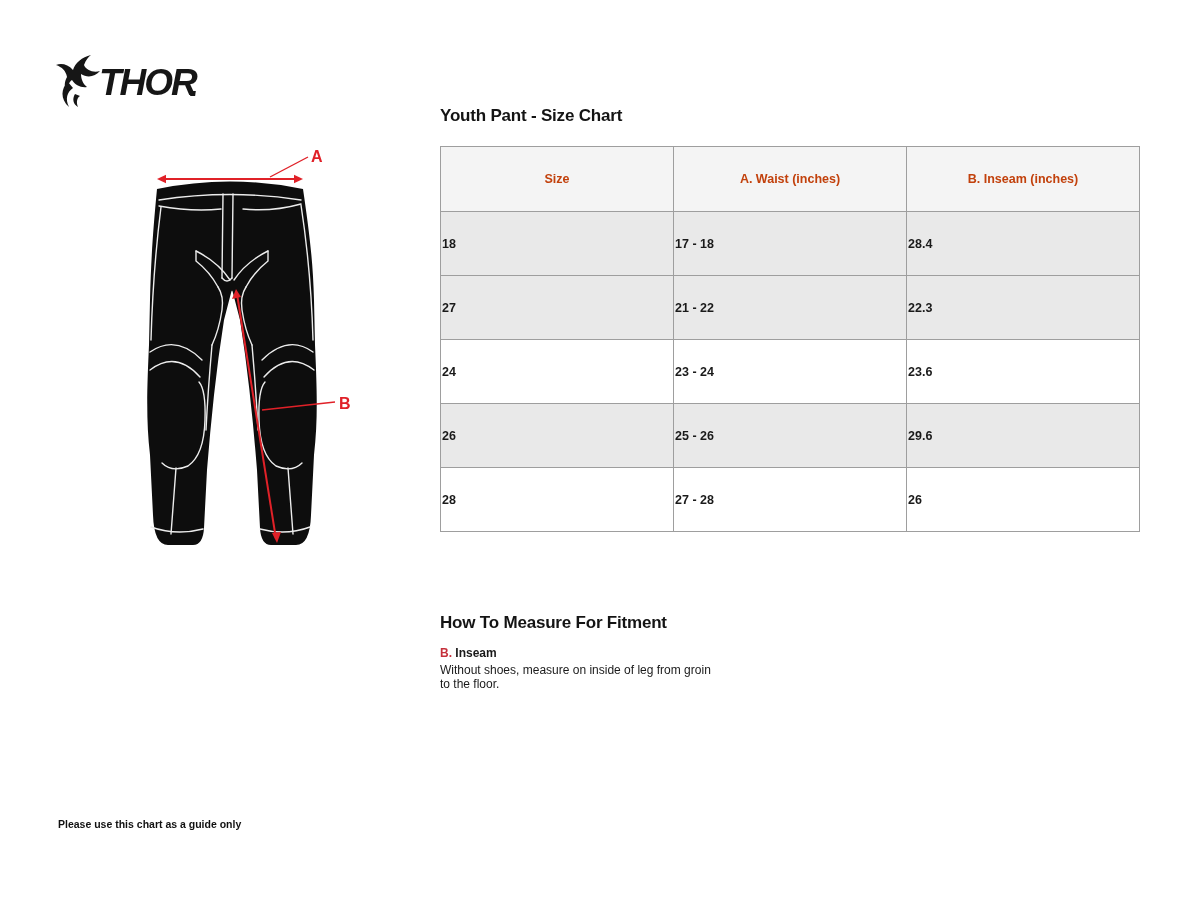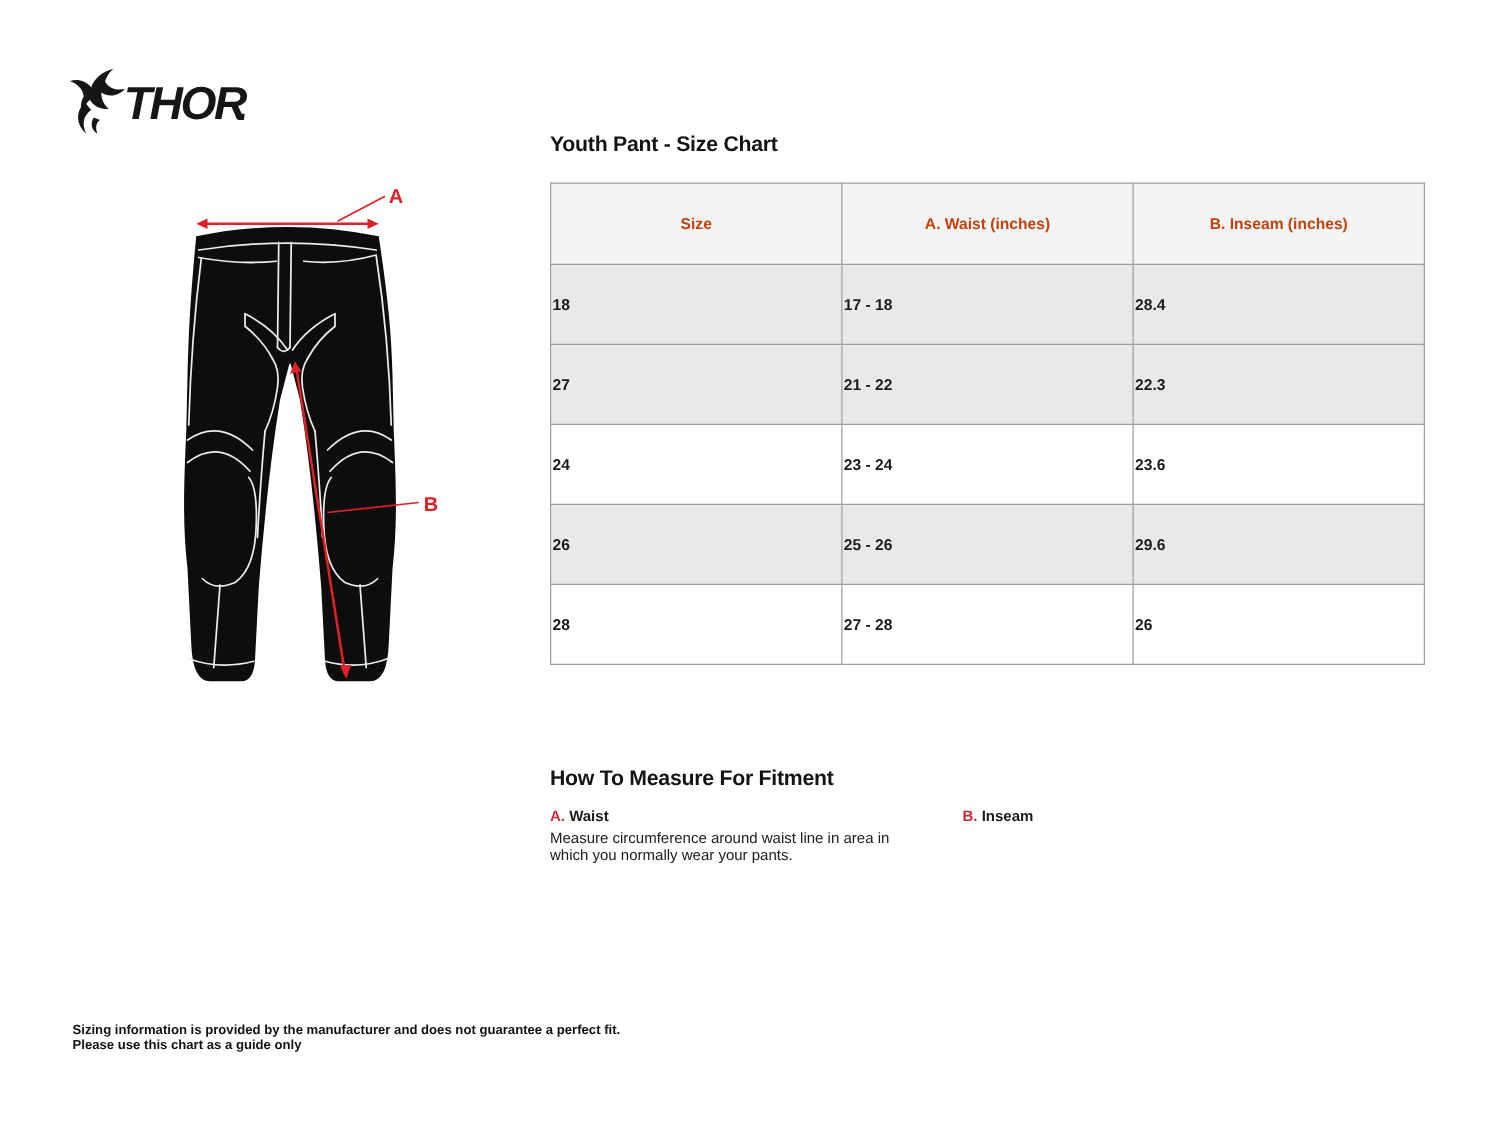--- a/index.html
+++ b/index.html
@@ -150,32 +150,25 @@
         <td>28</td>
         <td>27 - 28</td>
         <td>26</td>
       </tr>
     </tbody>
 </table>
 
 <div class="measure">
   <h2 class="measure-title">How To Measure For Fitment</h2>
   <div class="measure-cols">
-    <div class="measure-col-a">
-      <div class="m-label">
-        <span class="red-letter">A.</span>
-        <span>Waist</span>
-      </div>
-      <p class="m-desc">Measure circumference around waist line in area in which you normally wear your pants.</p>
-    </div>
     <div class="measure-col-b">
       <div class="m-label">
         <span class="red-letter">B.</span>
         <span>Inseam</span>
       </div>
+      <p class="m-desc">Without shoes, measure on inside of leg from groin to the floor.</p>
     </div>
   </div>
 </div>
 
 <div class="footer">
-  <div>Sizing information is provided by the manufacturer and does not guarantee a perfect fit.</div>
   <div>Please use this chart as a guide only</div>
 </div>
 
 </body></html>

